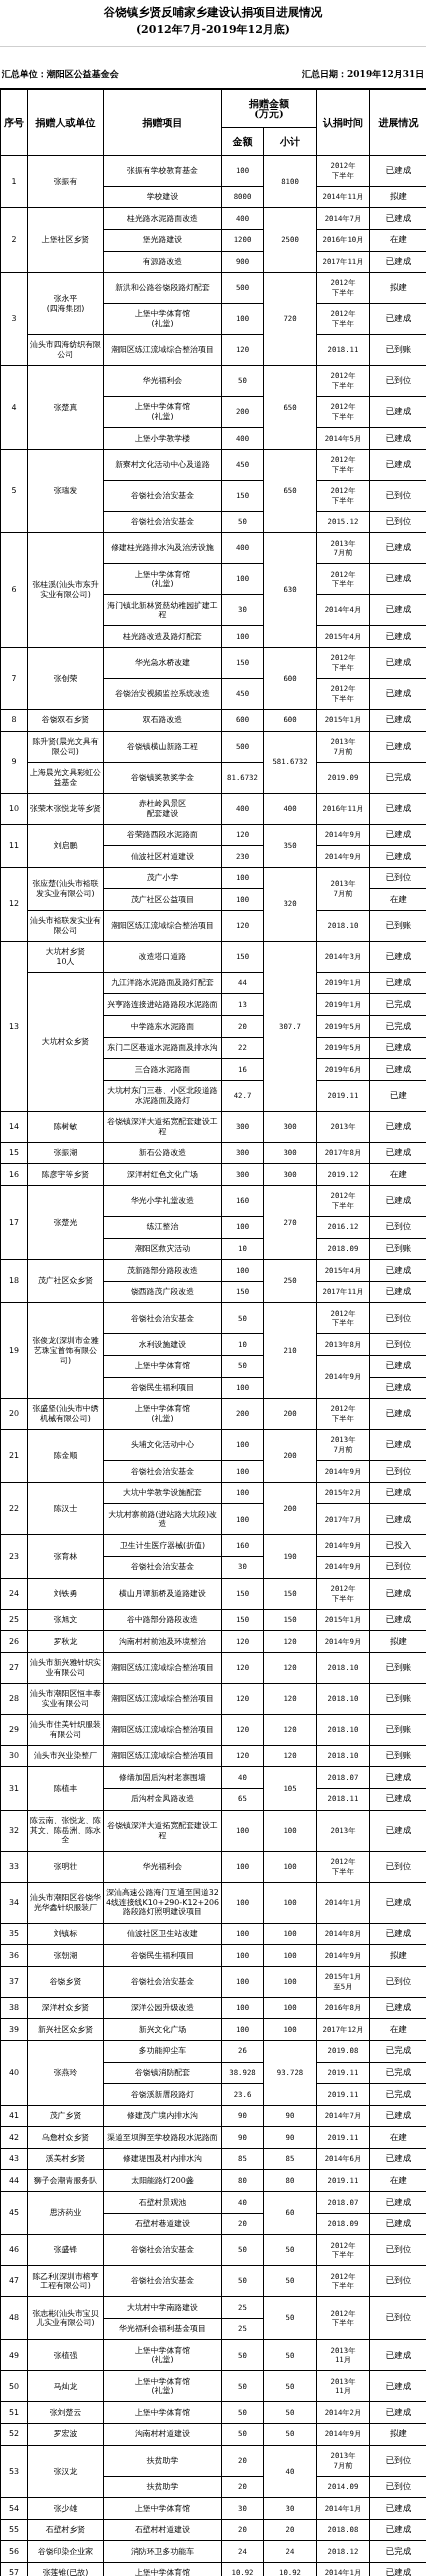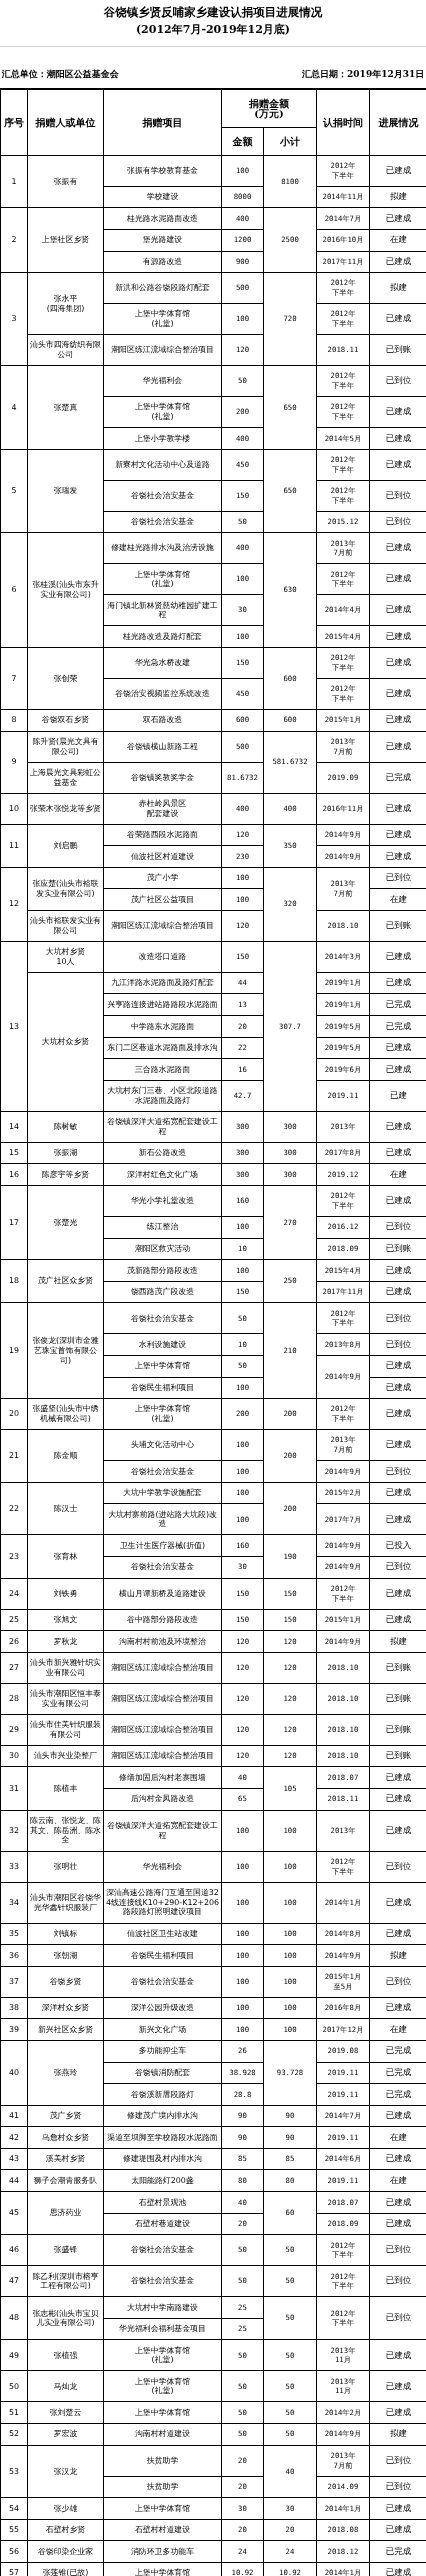--- a/index.html
+++ b/index.html
@@ -646,21 +646,21 @@
         <td class="status pre">已完成</td>
       </tr>
       <tr style="height: 21.6px;">
         <td class="proj pre">谷饶镇消防配套</td>
         <td class="amt pre">38.928</td>
         <td class="time pre">2019.11</td>
         <td class="status pre">已完成</td>
       </tr>
       <tr style="height: 21.6px;">
         <td class="proj pre">谷饶溪新厝段路灯</td>
-        <td class="amt pre">28.8</td>
+        <td class="amt pre">23.6</td>
         <td class="time pre">2019.11</td>
         <td class="status pre">已完成</td>
       </tr>
       <tr style="height: 21.6px;">
         <td class="no pre">41</td>
         <td class="donor pre">茂广乡贤</td>
         <td class="proj pre">修建茂广境内排水沟</td>
         <td class="amt pre">90</td>
         <td class="sub pre">90</td>
         <td class="time pre">2014年7月</td>

